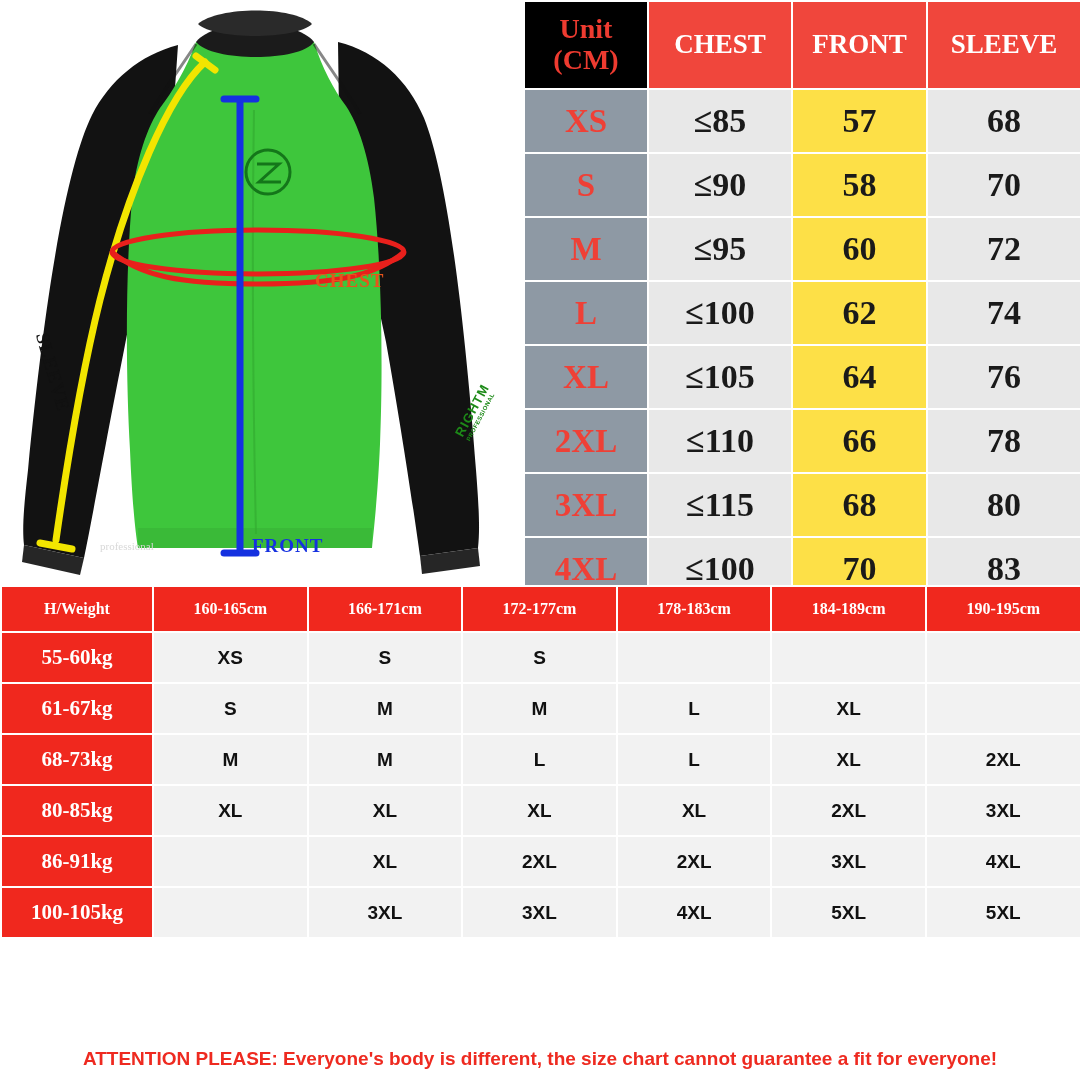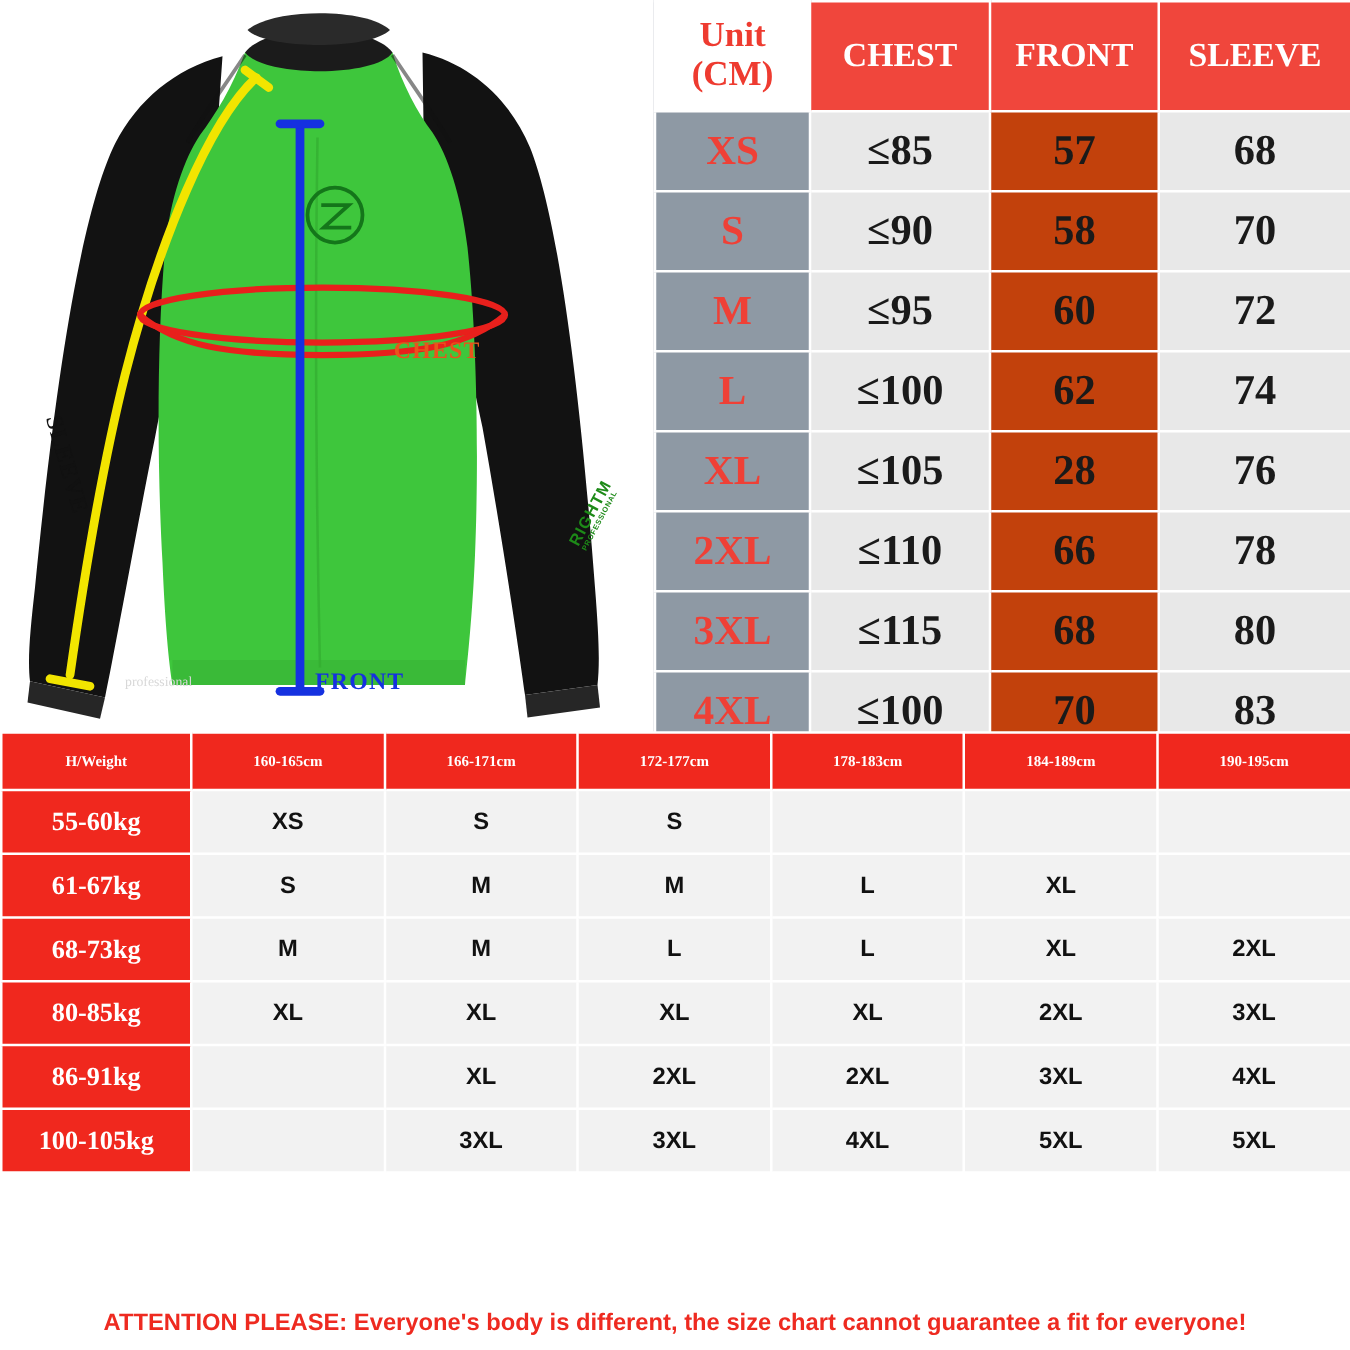--- a/index.html
+++ b/index.html
@@ -112,21 +112,21 @@
   #size-table thead th {
     height: 86px;
     background: #f0463c;
     color: #ffffff;
     font-family: "Liberation Serif", serif;
     font-weight: bold;
     font-size: 27px;
     line-height: 1.1;
   }
   #size-table thead th.hdr-metric {
-    background: #ffffff;
+    background: #000000;
     color: #ee3b30;
     font-size: 28px;
   }
   #size-table tbody td {
     height: 62px;
     font-family: "Liberation Serif", serif;
     font-weight: bold;
     font-size: 34px;
     background: #c9cfd4;
     color: #1a1a1a;
@@ -134,21 +134,21 @@
   #size-table tbody td.size-cell {
     background: #8e99a4;
     color: #ef4036;
     font-size: 33px;
   }
   #size-table tbody td.val-a {
     background: #e8e8e8;
     margin-top: 20px;
   }
   #size-table tbody td.val-b {
-    background: #c2410c;
+    background: #fde047;
   }
   #size-table tbody td.val-c {
     background: #e8e8e8;
   }
 
   
   #fit-table {
     position: absolute;
     left: 0; top: 585px;
     width: 1080px;
@@ -162,21 +162,21 @@
     text-align: center;
     vertical-align: middle;
     padding: 0;
   }
   #fit-table thead th {
     height: 44px;
     background: #f0281e;
     color: #ffffff;
     font-family: "Liberation Serif", serif;
     font-weight: bold;
-    font-size: 12px;
+    font-size: 16px;
   }
   #fit-table tbody th {
     height: 49px;
     background: #f0281e;
     color: #ffffff;
     font-family: "Liberation Serif", serif;
     font-weight: bold;
     font-size: 21px;
     margin-left: 15px;
   }
@@ -301,21 +301,21 @@
         </tr>
         <tr>
           <td class="size-cell">L</td>
           <td class="val-a">≤100</td>
           <td class="val-b">62</td>
           <td class="val-c">74</td>
         </tr>
         <tr>
           <td class="size-cell">XL</td>
           <td class="val-a">≤105</td>
-          <td class="val-b">28</td>
+          <td class="val-b">64</td>
           <td class="val-c">76</td>
         </tr>
         <tr>
           <td class="size-cell">2XL</td>
           <td class="val-a">≤110</td>
           <td class="val-b">66</td>
           <td class="val-c">78</td>
         </tr>
         <tr>
           <td class="size-cell">3XL</td>

